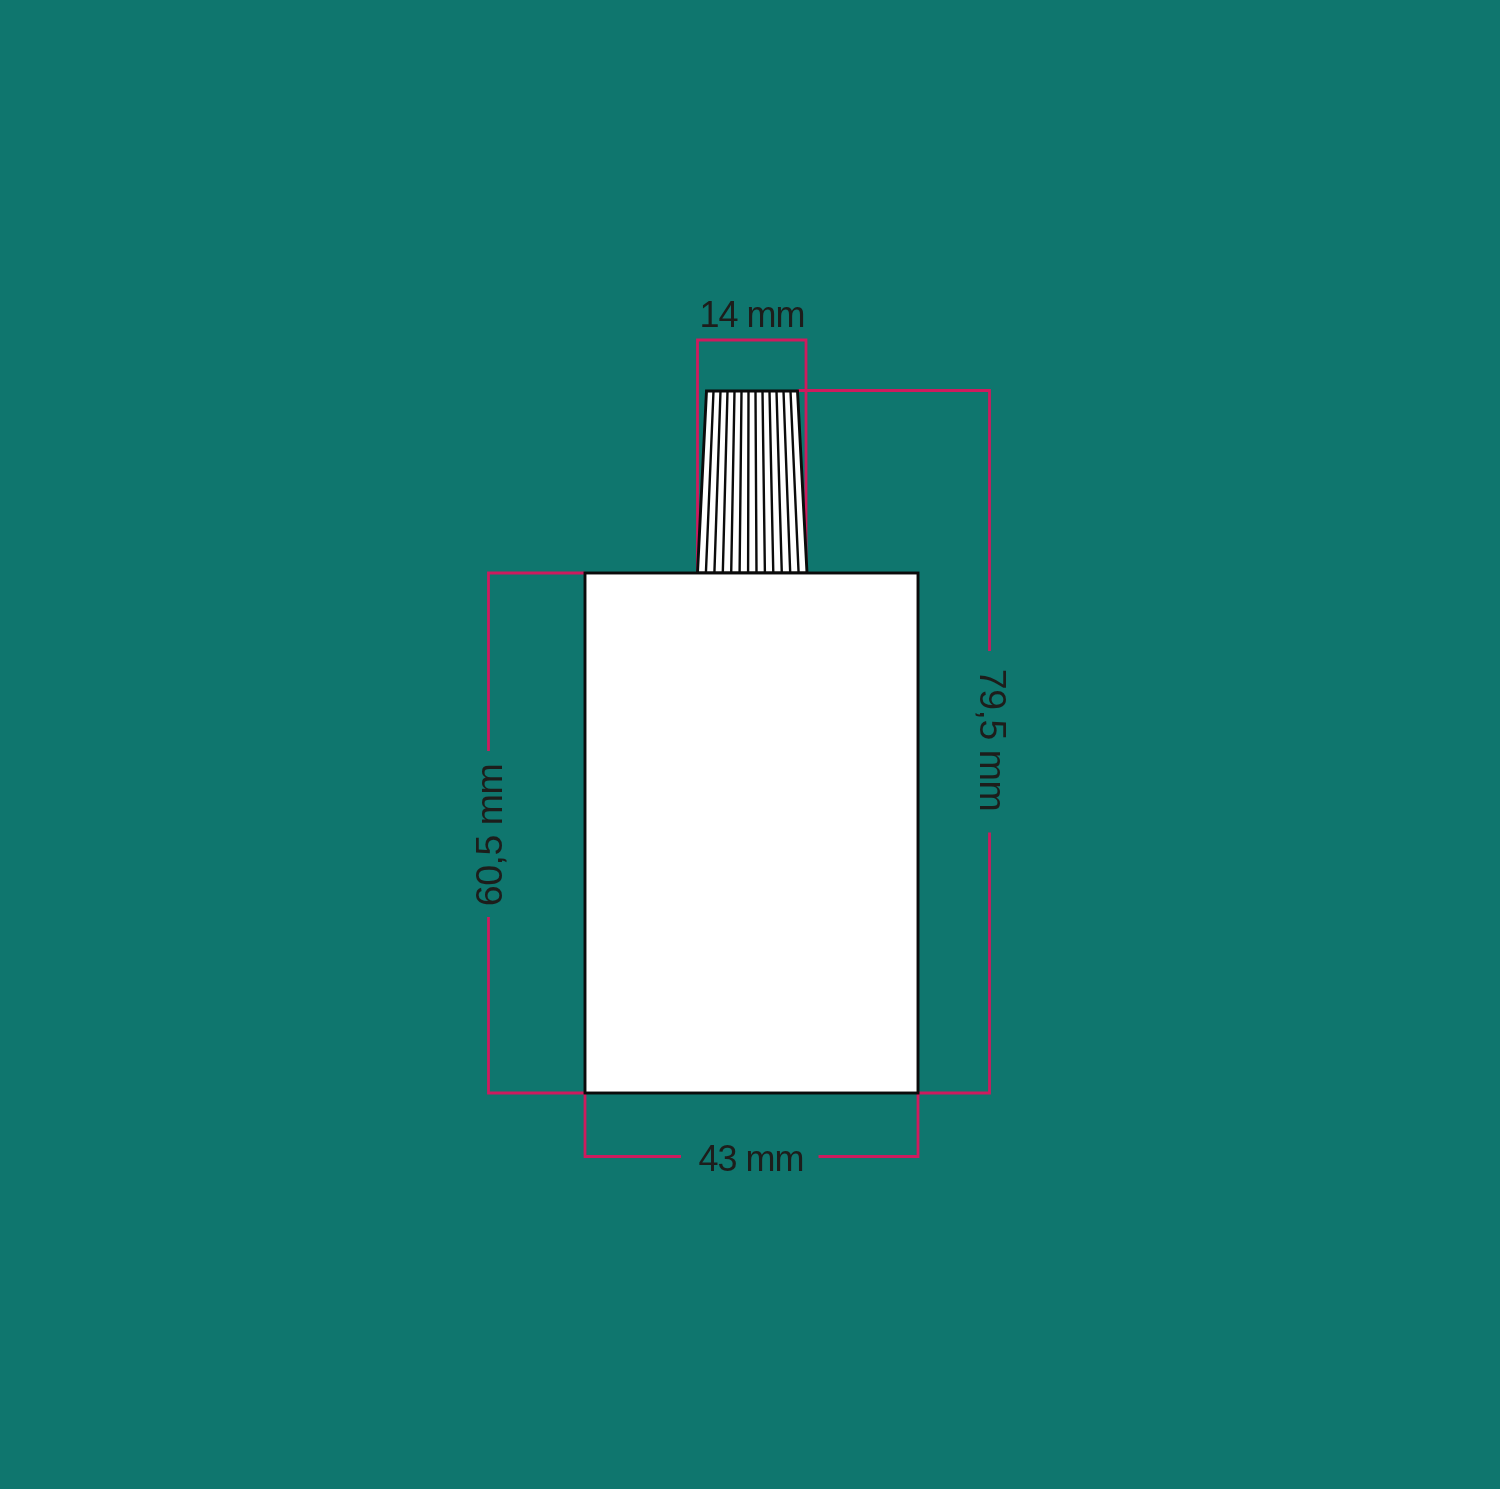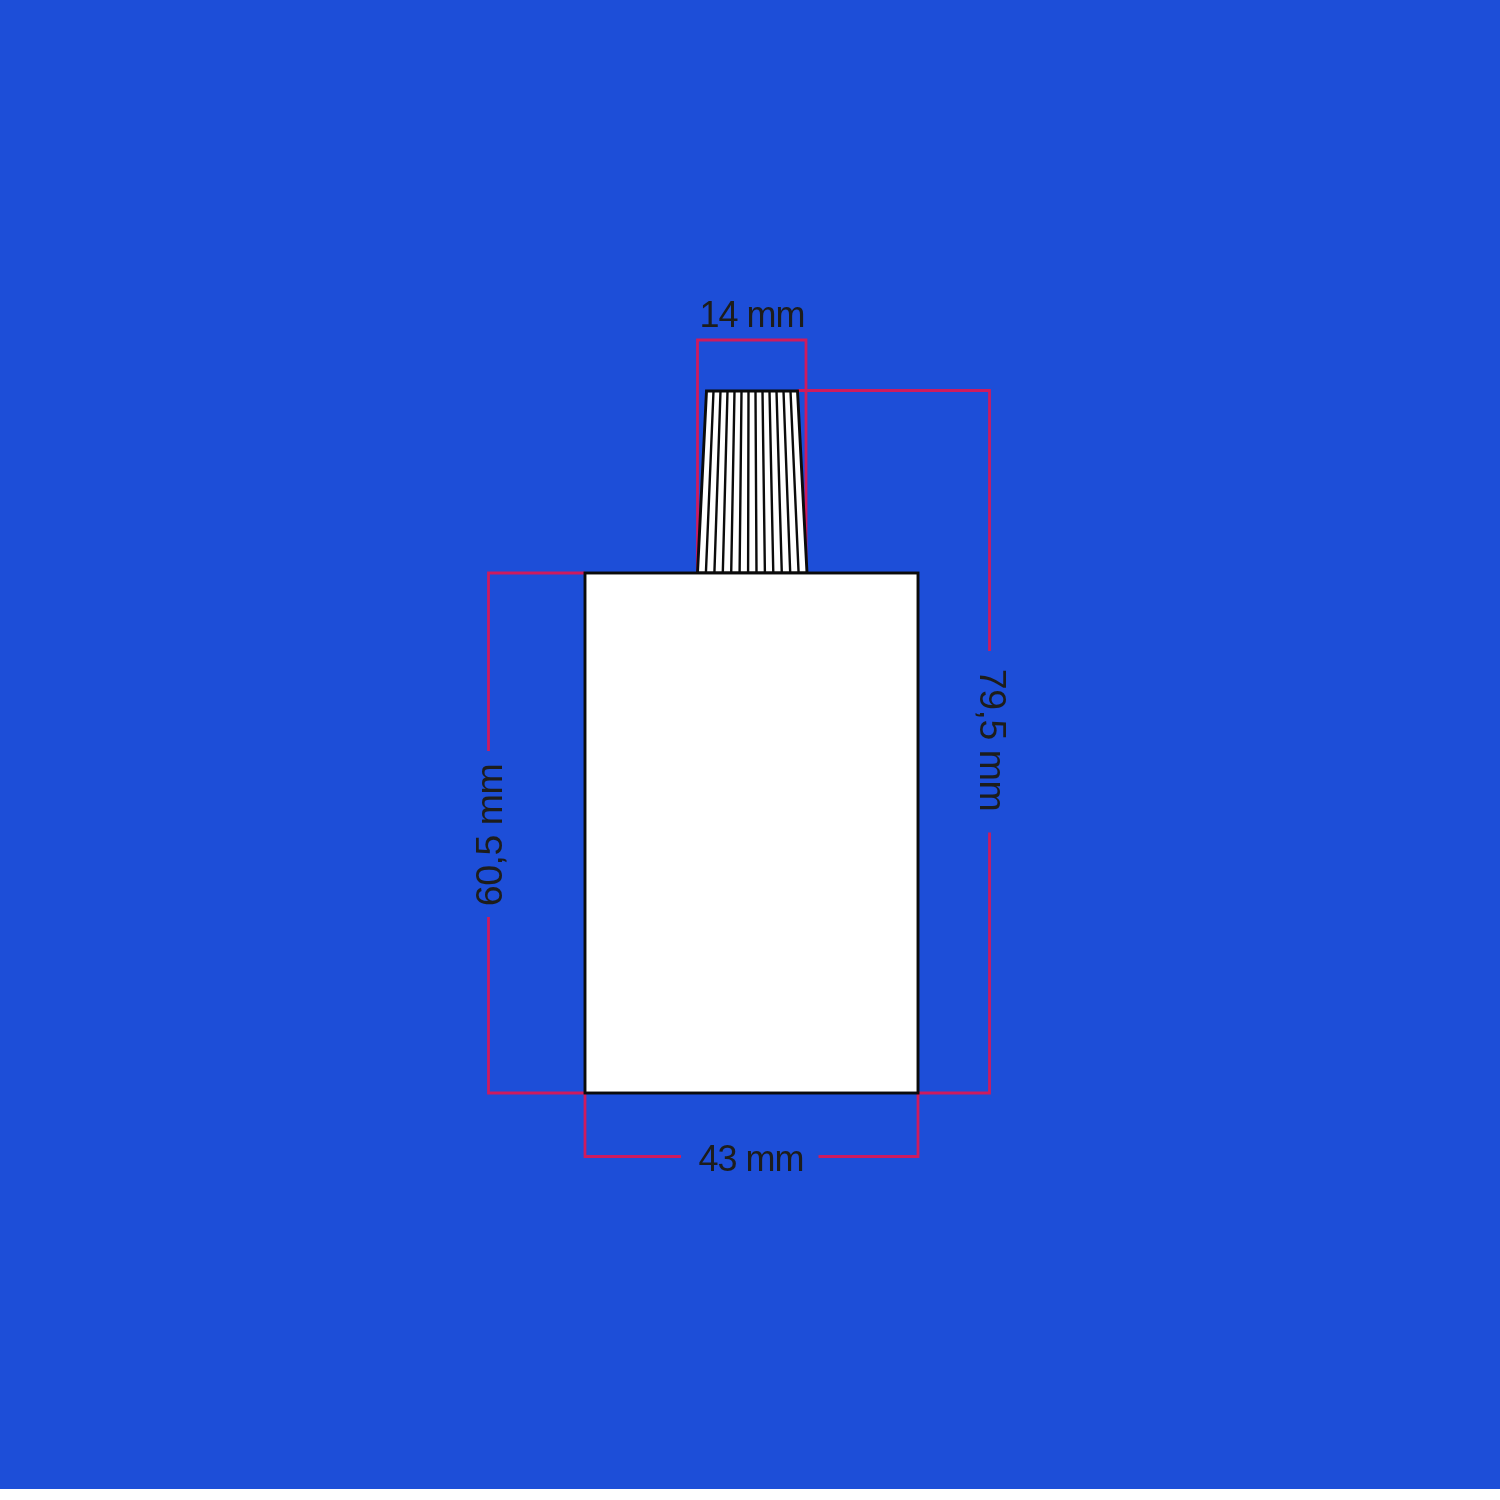--- a/index.html
+++ b/index.html
@@ -1,16 +1,16 @@
 <!DOCTYPE html>
 <html><head>
 <meta charset="utf-8">
 <style>
   html,body{margin:0;padding:0;background:#ffffff;}
-  .page{position:relative;width:1500px;height:1489px;background:#1d4ed8;overflow:hidden;}
+  .page{position:relative;width:1500px;height:1489px;background:#0f766e;overflow:hidden;}
   svg{position:absolute;left:0;top:0;}
   text{font-family:"Liberation Sans", sans-serif;fill:#1d1d1b;}
 </style>
 </head>
 <body>
 <div class="page">
 <svg width="1500" height="1500" viewBox="0 0 1500 1500">
 
   <path d="M697.5,573 L697.5,340 L806,340 L806,573" fill="none" stroke="#ce1b5e" stroke-width="2.8"></path>
 

